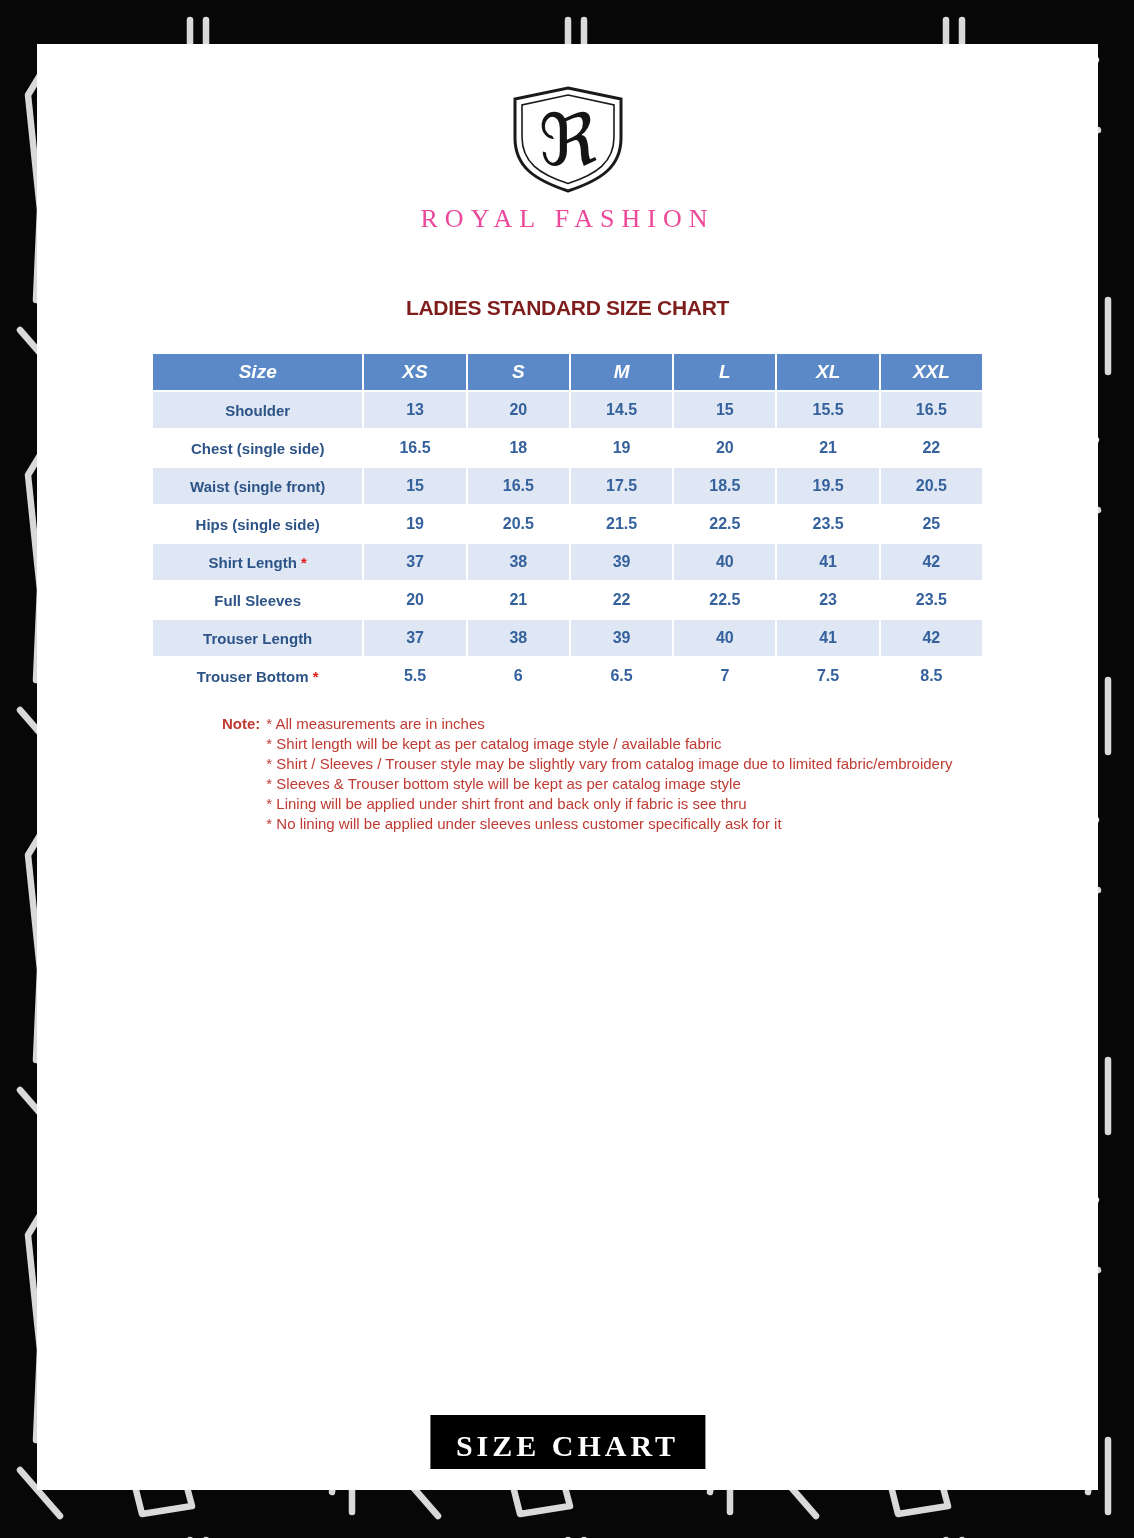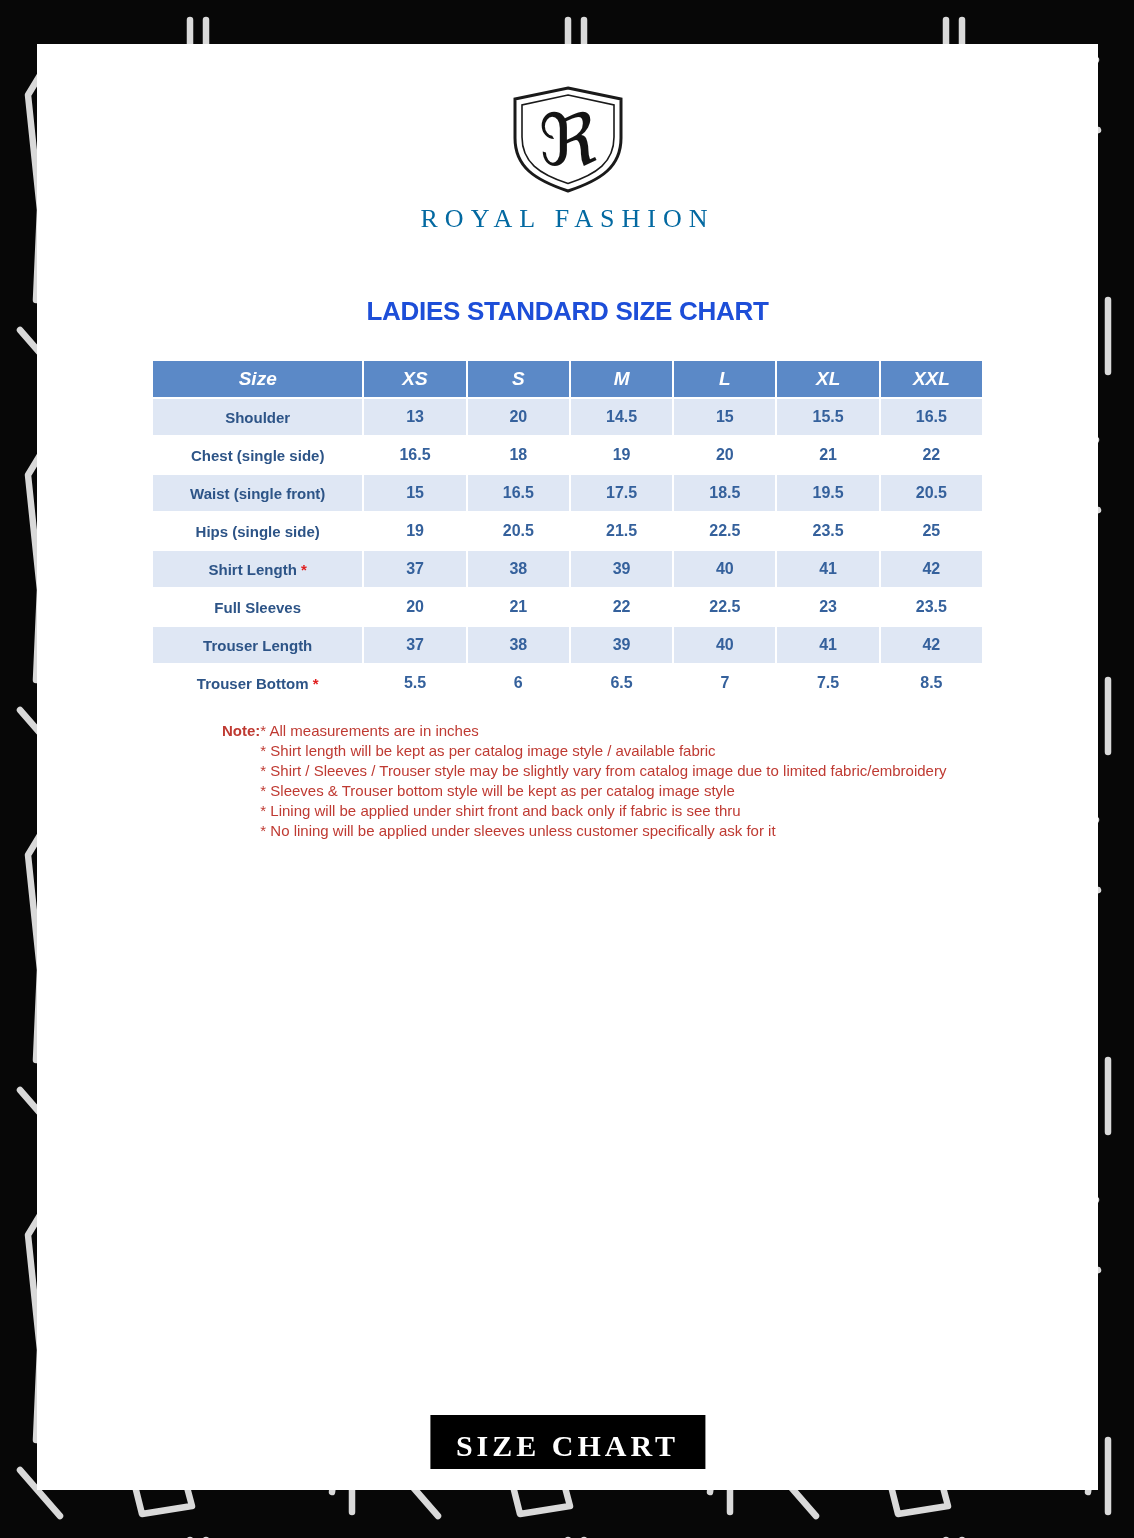--- a/index.html
+++ b/index.html
@@ -19,29 +19,29 @@
     background: #ffffff;
   }
 
   .logo-block { margin-top: 40px; text-align: center; }
   .brand-name {
     margin-top: 6px;
     text-align: center;
     font-family: "Liberation Serif", serif;
     font-size: 26px;
     letter-spacing: 7px;
-    color: #0369a1;
+    color: #ec4899;
   }
   .page-title {
     margin-top: 62px;
     text-align: center;
     font-weight: bold;
-    font-size: 26px;
+    font-size: 21px;
     letter-spacing: -0.3px;
-    color: #1d4ed8;
+    color: #7f1d1d;
   }
 
   table.size-table {
     margin: 32px auto 0 auto;
     width: 833px;
     table-layout: fixed;
     border-collapse: collapse;
   }
   .size-table th, .size-table td {
     border: 2px solid #ffffff;
@@ -60,21 +60,21 @@
   .size-table th.first-col { width: 25.2%; }
   .size-table tr.alt td { background: #dfe7f4; }
   .size-table td.label { font-weight: bold; font-size: 15px; color: #2d5487; }
   .size-table td.val   { font-weight: bold; font-size: 16px; color: #35619c; }
   .ast { color: #e01f1f; font-weight: bold; }
 
   .notes {
     margin: 18px 40px 0 185px;
     display: flex;
     align-items: flex-start;
-    gap: 0;
+    gap: 6px;
     color: #bf3a32;
     font-size: 15px;
   }
   .note-label { font-weight: bold; white-space: nowrap; line-height: 20px; }
   .note-line { line-height: 20px; white-space: nowrap; }
 
   .banner {
     position: absolute;
     top: 1371px;
     left: 50%;

